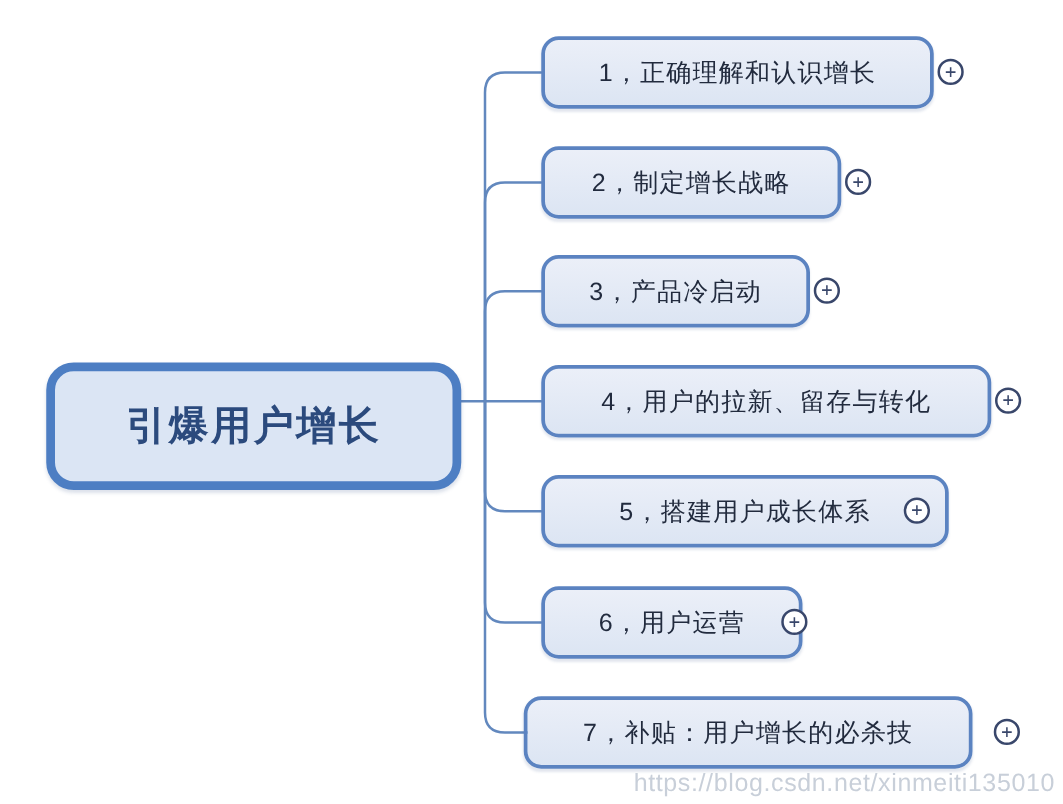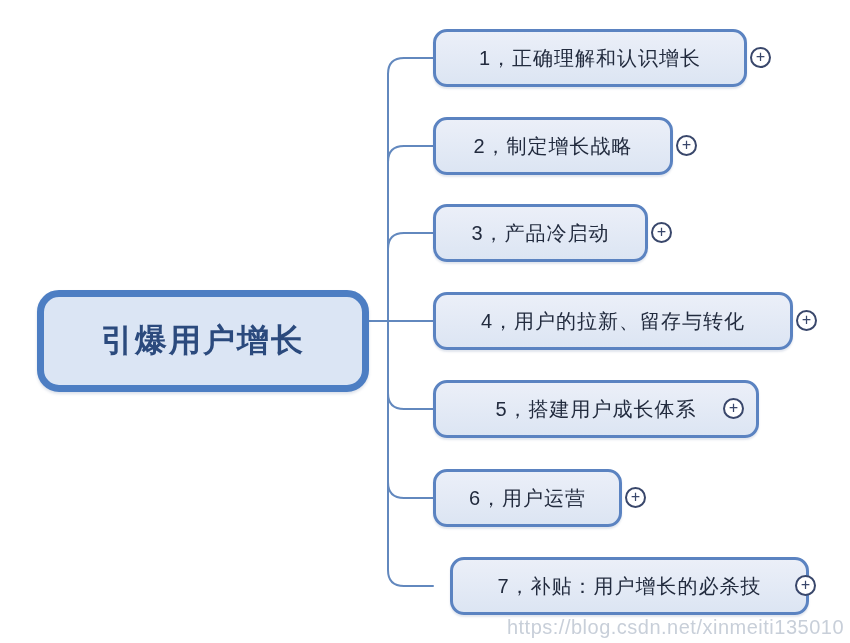--- a/index.html
+++ b/index.html
@@ -118,25 +118,25 @@
   <div class="branch-node" style="left:433px;top:292px;width:360px;">
     <span class="label">4，用户的拉新、留存与转化</span>
   </div>
   <span class="plus-icon" style="left:796px;top:310px;">+</span>
 
   <div class="branch-node" style="left:433px;top:380px;width:326px;">
     <span class="label">5，搭建用户成长体系</span>
   </div>
   <span class="plus-icon" style="left:723px;top:398px;">+</span>
 
-  <div class="branch-node" style="left:433px;top:469px;width:189px;">
+  <div class="branch-node" style="left:433px;top:469px;width:209px;">
     <span class="label">6，用户运营</span>
   </div>
   <span class="plus-icon" style="left:625px;top:487px;">+</span>
 
-  <div class="branch-node" style="left:450px;top:557px;width:359px;">
+  <div class="branch-node" style="left:419px;top:557px;width:359px;">
     <span class="label">7，补贴：用户增长的必杀技</span>
   </div>
   <span class="plus-icon" style="left:795px;top:575px;">+</span>
 
   <div class="watermark">https://blog.csdn.net/xinmeiti135010</div>
 
 </div>
 
 </body></html>

